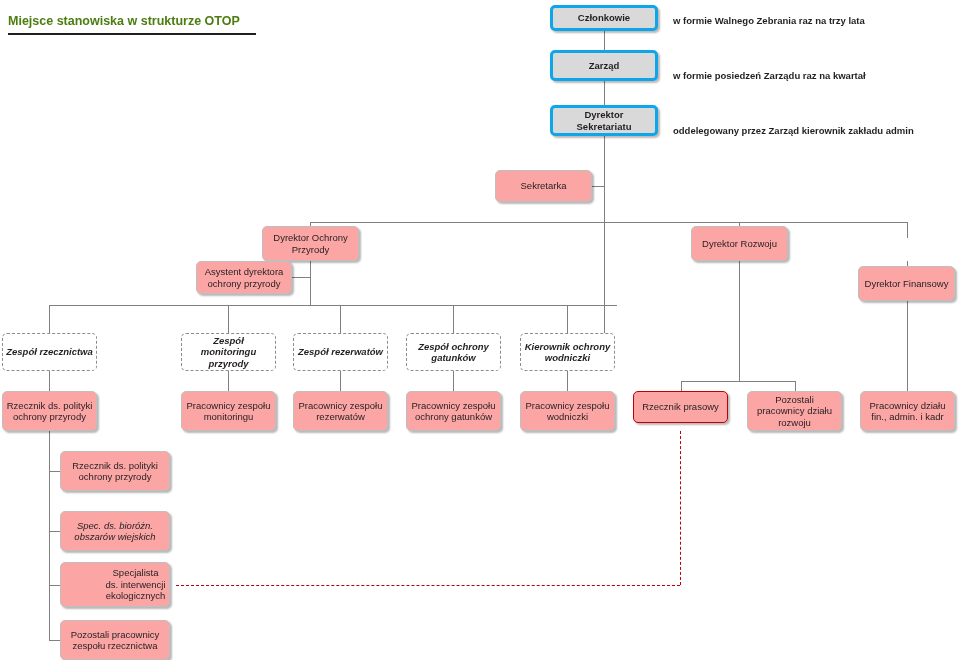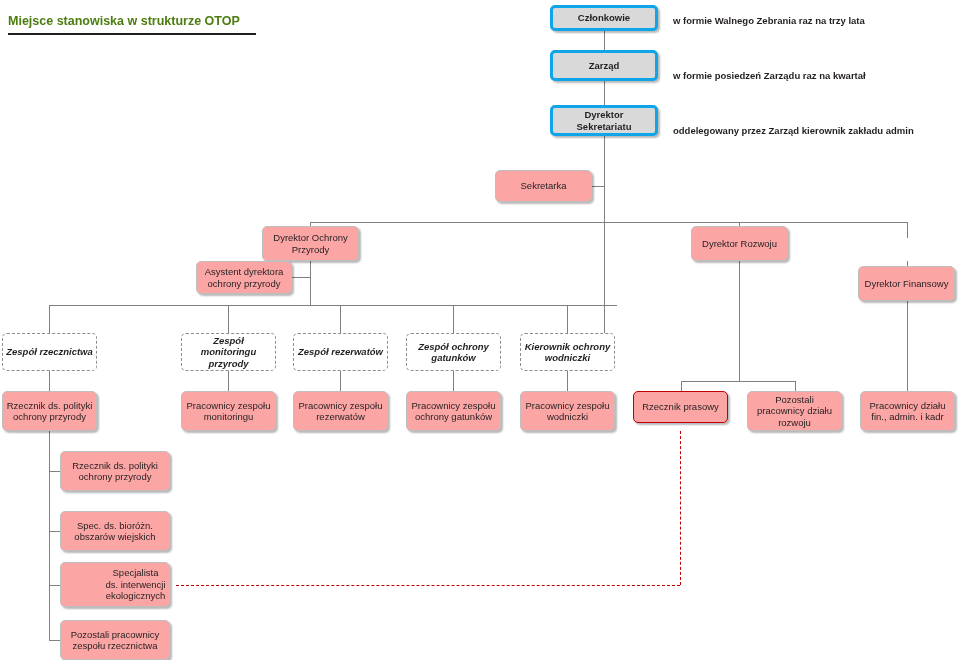--- a/index.html
+++ b/index.html
@@ -182,21 +182,21 @@
   <div class="node plain shadow" style="left:860px;top:391px;width:95px;height:40px;">
     <span>Pracownicy działu fin., admin. i kadr</span>
   </div>
   <div class="node plain shadow" style="left:747px;top:391px;width:95px;height:40px;">
     <span>Pozostali pracownicy działu rozwoju</span>
   </div>
 
   <div class="node plain shadow" style="left:60px;top:451px;width:110px;height:40px;">
     <span>Rzecznik ds. polityki ochrony przyrody</span>
   </div>
-  <div class="node plain shadow" style="left:60px;top:511px;width:110px;height:40px;">
+  <div class="node plain shadow" style="left:60px;top:511px;width:110px;height:40px;font-style:italic;">
     <span>Spec. ds. bioróżn. obszarów wiejskich</span>
   </div>
   <div class="node plain shadow" style="left:60px;top:562px;width:110px;height:45px;padding-left:44px;">
     <span>Specjalista ds. interwencji ekologicznych</span>
   </div>
   <div class="node plain shadow" style="left:60px;top:620px;width:110px;height:40px;">
     <span>Pozostali pracownicy zespołu rzecznictwa</span>
   </div>
 
 </div>

